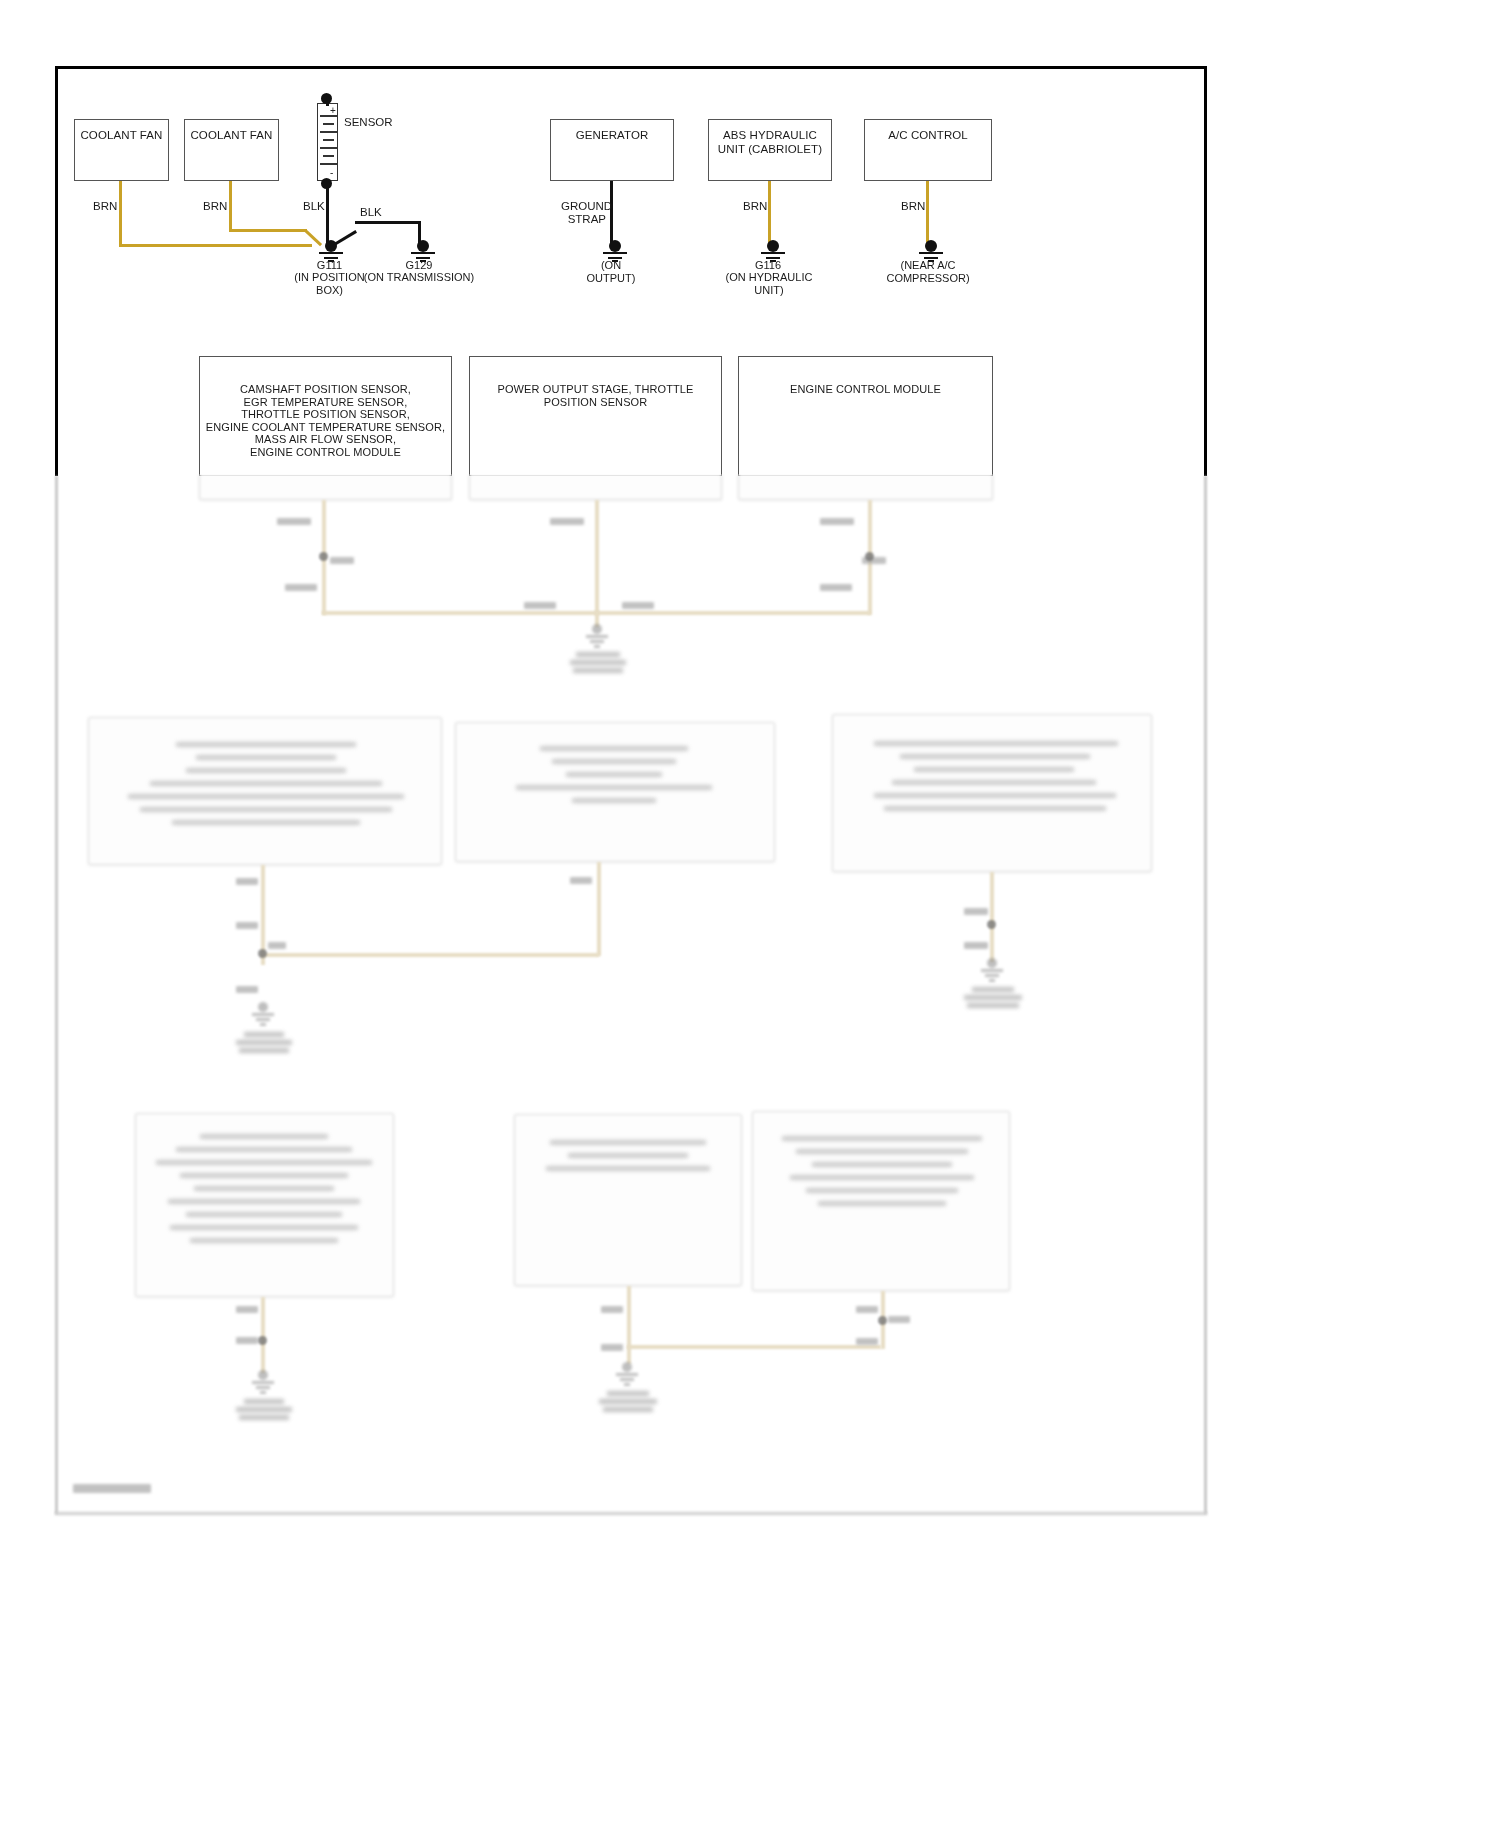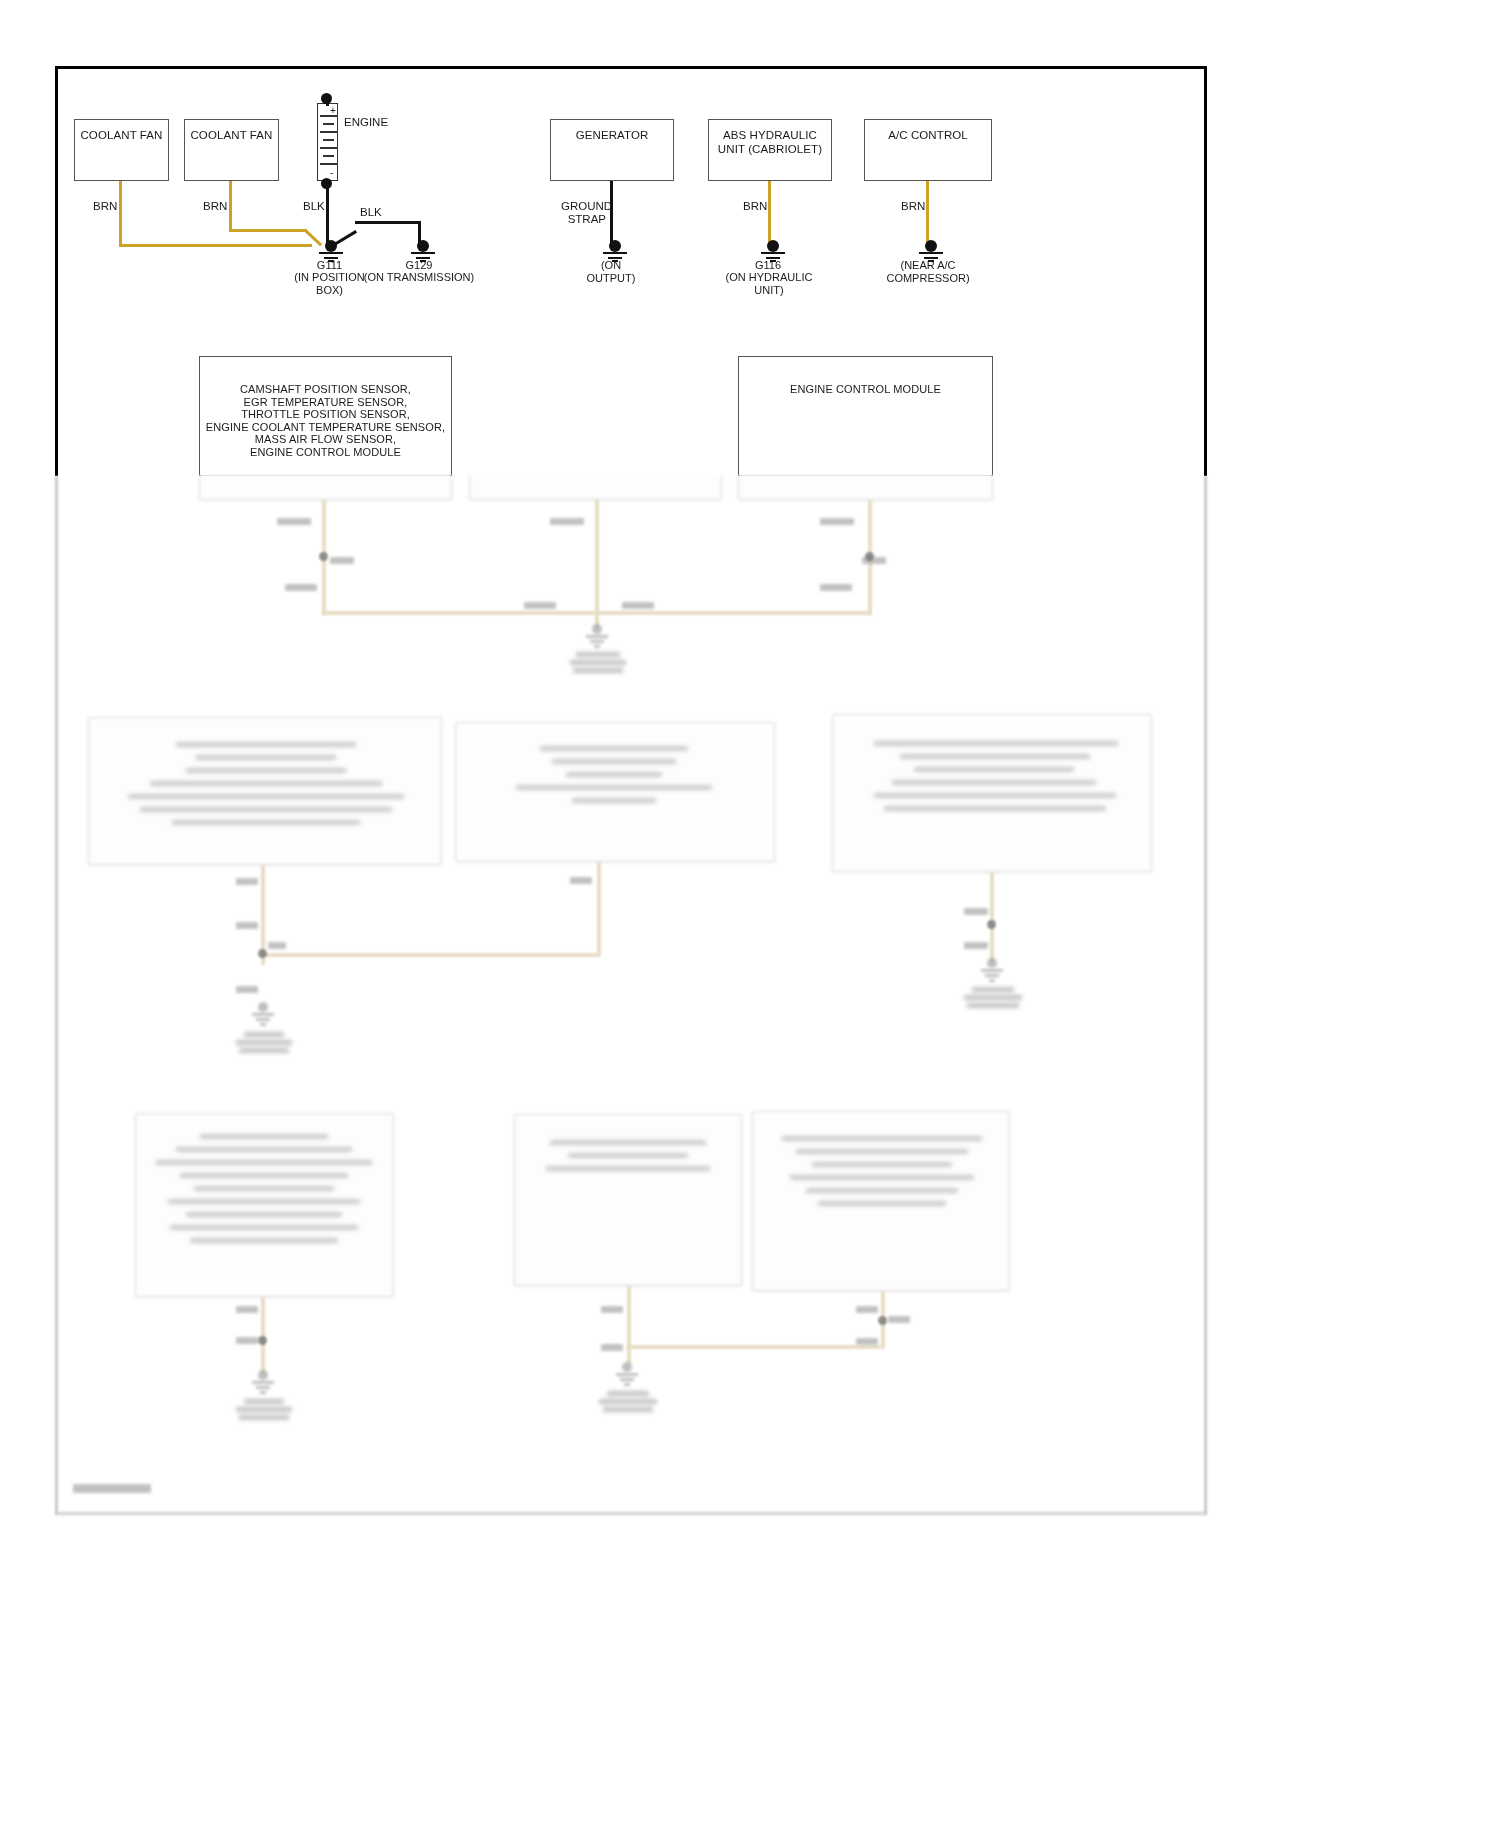--- a/index.html
+++ b/index.html
@@ -120,21 +120,21 @@
     <div class="plate" style="left:2px; top:43px;width:17px;height:1.6px;"></div>
     <div class="plate" style="left:5px; top:51px;width:11px;height:1.6px;"></div>
     <div class="plate" style="left:2px; top:59px;width:17px;height:1.6px;"></div>
     <div class="sign" style="left:12px;top:2px;">+</div>
     <div class="sign" style="left:12px;top:64px;">-</div>
   </div>
   <div class="wire v blk" style="left:326px;top:96px;height:10px;"></div>
   <div class="dot" style="left:321px;top:93px;"></div>
   <div class="dot" style="left:321px;top:178px;"></div>
   <div class="wire v blk" style="left:326px;top:184px;height:62px;"></div>
-  <div class="comp-title" style="left:344px;top:116px;">ENGINE</div>
+  <div class="comp-title" style="left:344px;top:116px;">SENSOR</div>
   <div class="wlabel" style="left:303px;top:200px;">BLK</div>
 
   <div class="diag blk" style="left:334px;top:243px;width:25px;background:#111;transform:rotate(-31deg);"></div>
   <div class="wire h blk" style="left:355px;top:221px;width:66px;"></div>
   <div class="wire v blk" style="left:418px;top:221px;height:25px;"></div>
   <div class="wlabel" style="left:360px;top:206px;">BLK</div>
 
   <div class="gnd" style="left:314px;top:240px;">
     <div class="g-dot"></div>
       <div class="g1"></div>
@@ -199,20 +199,24 @@
   <div class="gname" style="left:866px;top:259px;width:124px;">(NEAR A/C
 COMPRESSOR)</div>
 
   <div class="box mid" style="left:199px;top:356px;width:253px;height:120px;">
     <div class="label">CAMSHAFT POSITION SENSOR,
 EGR TEMPERATURE SENSOR,
 THROTTLE POSITION SENSOR,
 ENGINE COOLANT TEMPERATURE SENSOR,
 MASS AIR FLOW SENSOR,
 ENGINE CONTROL MODULE</div>
+  </div>
+  <div class="box mid" style="left:469px;top:356px;width:253px;height:120px;">
+    <div class="label">POWER OUTPUT STAGE, THROTTLE
+POSITION SENSOR</div>
   </div>
   <div class="box mid" style="left:738px;top:356px;width:255px;height:120px;">
     <div class="label">ENGINE CONTROL MODULE</div>
   </div>
 
   <div id="fadezone">
 
     <div class="frame-left-faded" style="top:2px;"></div>
     <div class="frame-right-faded" style="top:2px;"></div>
     <div class="frame-bottom-faded" style="top:1038px;"></div>

